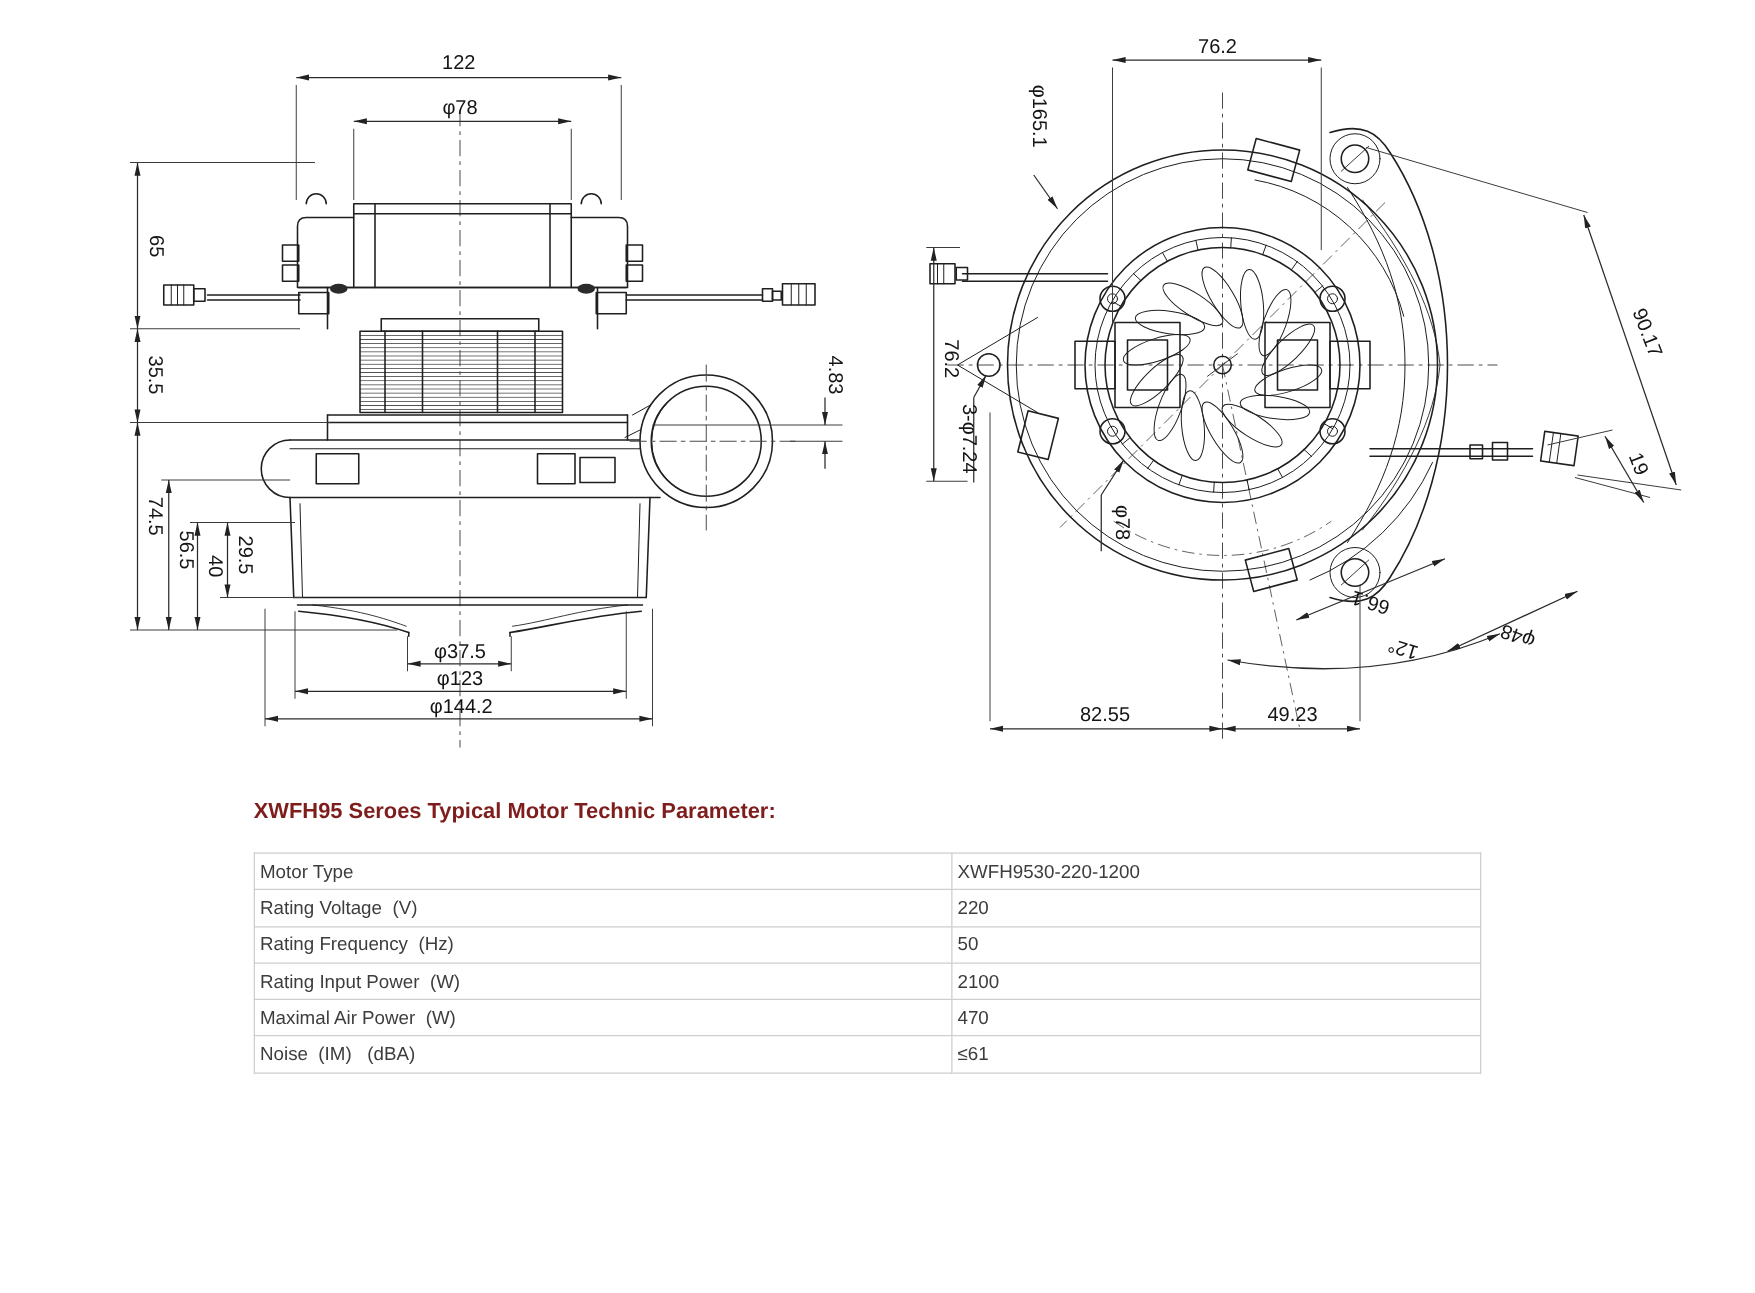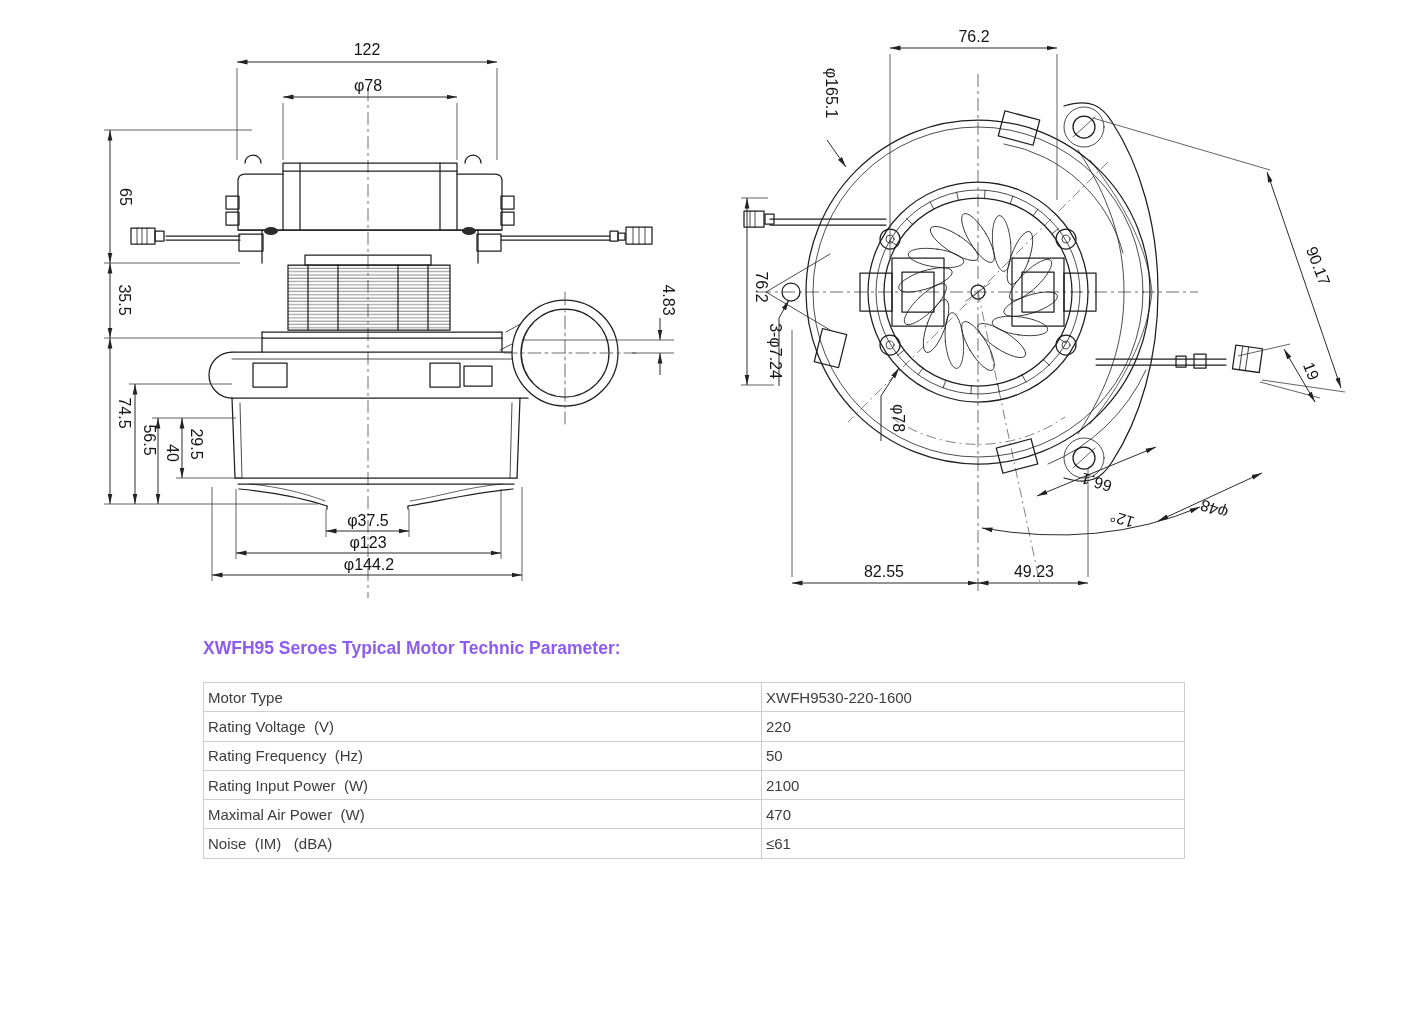--- a/index.html
+++ b/index.html
@@ -10,21 +10,21 @@
   .ln{stroke:#1f1f1f;stroke-width:1.25;fill:none;stroke-linejoin:round;stroke-linecap:round;}
   .l8{stroke-width:.8;}
   .l7{stroke-width:.7;}
   .dim{stroke:#2b2b2b;stroke-width:1;fill:none;}
   .ext{stroke:#3c3c3c;stroke-width:.8;fill:none;}
   .cl{stroke:#4a4a4a;stroke-width:.8;fill:none;stroke-dasharray:13 4 3 4;}
   .dsh{stroke:#4a4a4a;stroke-width:.7;fill:none;stroke-dasharray:10 4 2 4;}
   .fil{fill:#2b2b2b;stroke:none;}
   text.dt{font:16px "Liberation Sans",sans-serif;fill:#151515;}
   
-  #tbl-title{position:absolute;left:203px;top:638px;font-size:17.5px;font-weight:bold;color:#8b5cf6;}
+  #tbl-title{position:absolute;left:203px;top:638px;font-size:17.5px;font-weight:bold;color:#7f1d1d;}
   #param-table{position:absolute;left:203px;top:682px;width:972px;border-collapse:collapse;
     border:1px solid #c9c9c9;table-layout:fixed;}
   #param-table td{border:1px solid #cecece;height:28.3px;padding:0 0 0 4px;
     font-size:15px;color:#3d3d3d;vertical-align:middle;overflow:hidden;white-space:nowrap;margin-left:32px;}
   #param-table td.c1{width:553px;}
   #param-table td.c2{width:418px;}
 </style>
 </head>
 <body>
 
@@ -348,21 +348,21 @@
     </g>
   </g>
 </svg>
 
 <div id="tbl-title">XWFH95 Seroes Typical Motor Technic Parameter:</div>
 
 <table id="param-table">
   <tbody>
     <tr>
       <td class="c1">Motor Type</td>
-      <td class="c2">XWFH9530-220-1600</td>
+      <td class="c2">XWFH9530-220-1200</td>
     </tr>
     <tr>
       <td class="c1">Rating Voltage&nbsp; (V)</td>
       <td class="c2">220</td>
     </tr>
     <tr>
       <td class="c1">Rating Frequency&nbsp; (Hz)</td>
       <td class="c2">50</td>
     </tr>
     <tr>

